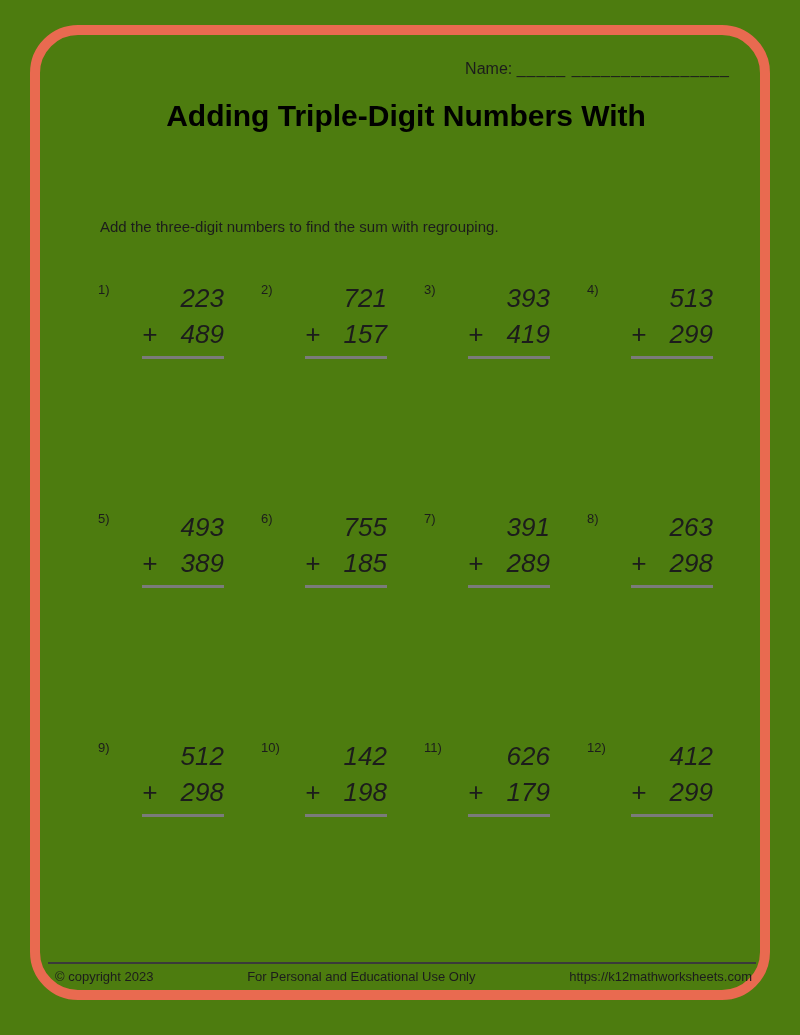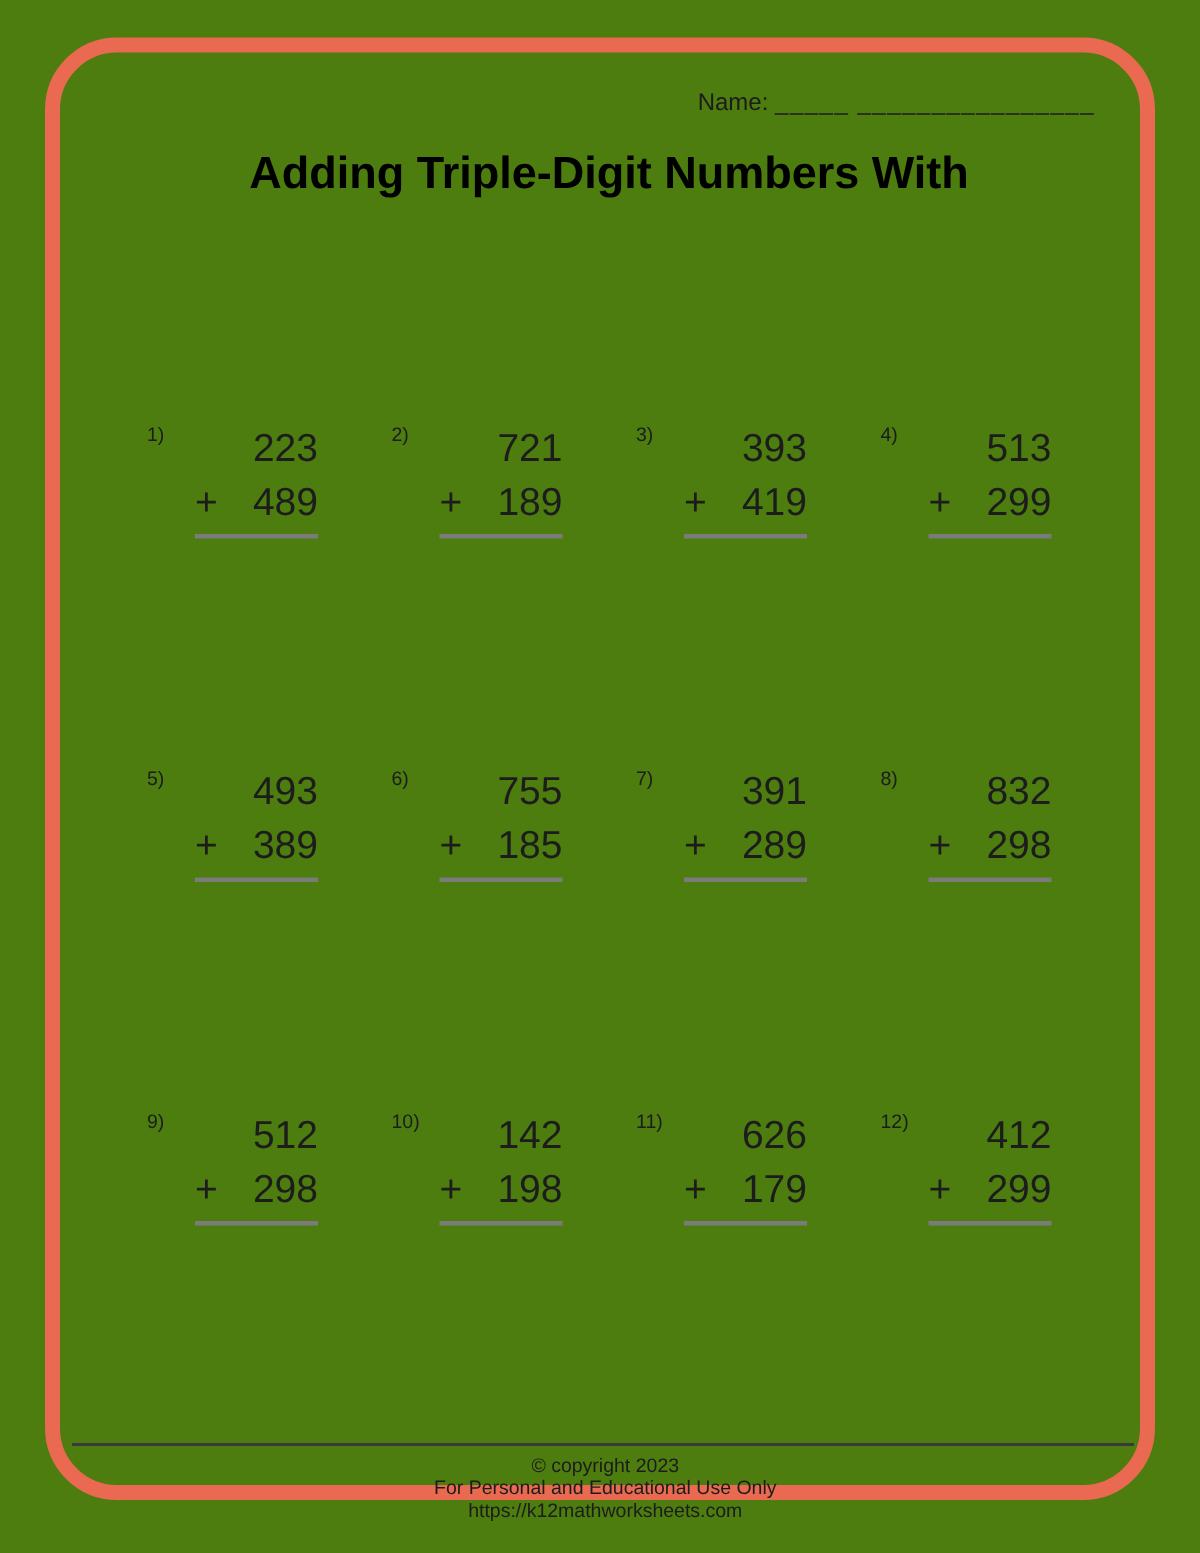--- a/index.html
+++ b/index.html
@@ -63,21 +63,22 @@
   }
   .plabel {
     font-size: 13px;
     width: 24px;
     flex-shrink: 0;
     padding-top: 2px;
     color: #1c1c1c;
   }
   .pbody {
     width: 82px;
-    margin-left: 8px;
+    margin-left: 20px;
+    font-style: italic;
   }
   .top-num {
     font-size: 26px;
     line-height: 36px;
     text-align: right;
     color: #1c1c1c;
   }
   .bottom-row {
     display: flex;
     justify-content: space-between;
@@ -98,39 +99,39 @@
     height: 0;
   }
   .footer {
     position: absolute;
     top: 969px; left: 55px; right: 48px;
     display: flex;
     justify-content: space-between;
     align-items: center;
     font-size: 13px;
     color: #1c1c1c;
-    flex-direction: column;
   }
 </style>
 </head>
 <body>
 
 <div class="page">
 
   <div class="frame"></div>
 
   <div class="name-row">
     <span>Name:</span>
     <span class="name-line">_____ ________________</span>
   </div>
 
   <div class="title">
     <div>Adding Triple-Digit Numbers With</div>
   </div>
 
+  <div class="instruction">Add the three-digit numbers to find the sum with regrouping.</div>
 
   <div class="problems">
 
     <div class="prob-row">
       <div class="problem">
         <span class="plabel">1)</span>
         <div class="pbody">
           <div class="top-num">223</div>
           <div class="bottom-row">
             <span>+</span>
@@ -138,21 +139,21 @@
           </div>
           <div class="answer-line"></div>
         </div>
       </div>
       <div class="problem">
         <span class="plabel">2)</span>
         <div class="pbody">
           <div class="top-num">721</div>
           <div class="bottom-row">
             <span>+</span>
-            <span>189</span>
+            <span>157</span>
           </div>
           <div class="answer-line"></div>
         </div>
       </div>
       <div class="problem">
         <span class="plabel">3)</span>
         <div class="pbody">
           <div class="top-num">393</div>
           <div class="bottom-row">
             <span>+</span>
@@ -204,21 +205,21 @@
           <div class="bottom-row">
             <span>+</span>
             <span>289</span>
           </div>
           <div class="answer-line"></div>
         </div>
       </div>
       <div class="problem">
         <span class="plabel">8)</span>
         <div class="pbody">
-          <div class="top-num">832</div>
+          <div class="top-num">263</div>
           <div class="bottom-row">
             <span>+</span>
             <span>298</span>
           </div>
           <div class="answer-line"></div>
         </div>
       </div>
     </div>
 
     <div class="prob-row">

